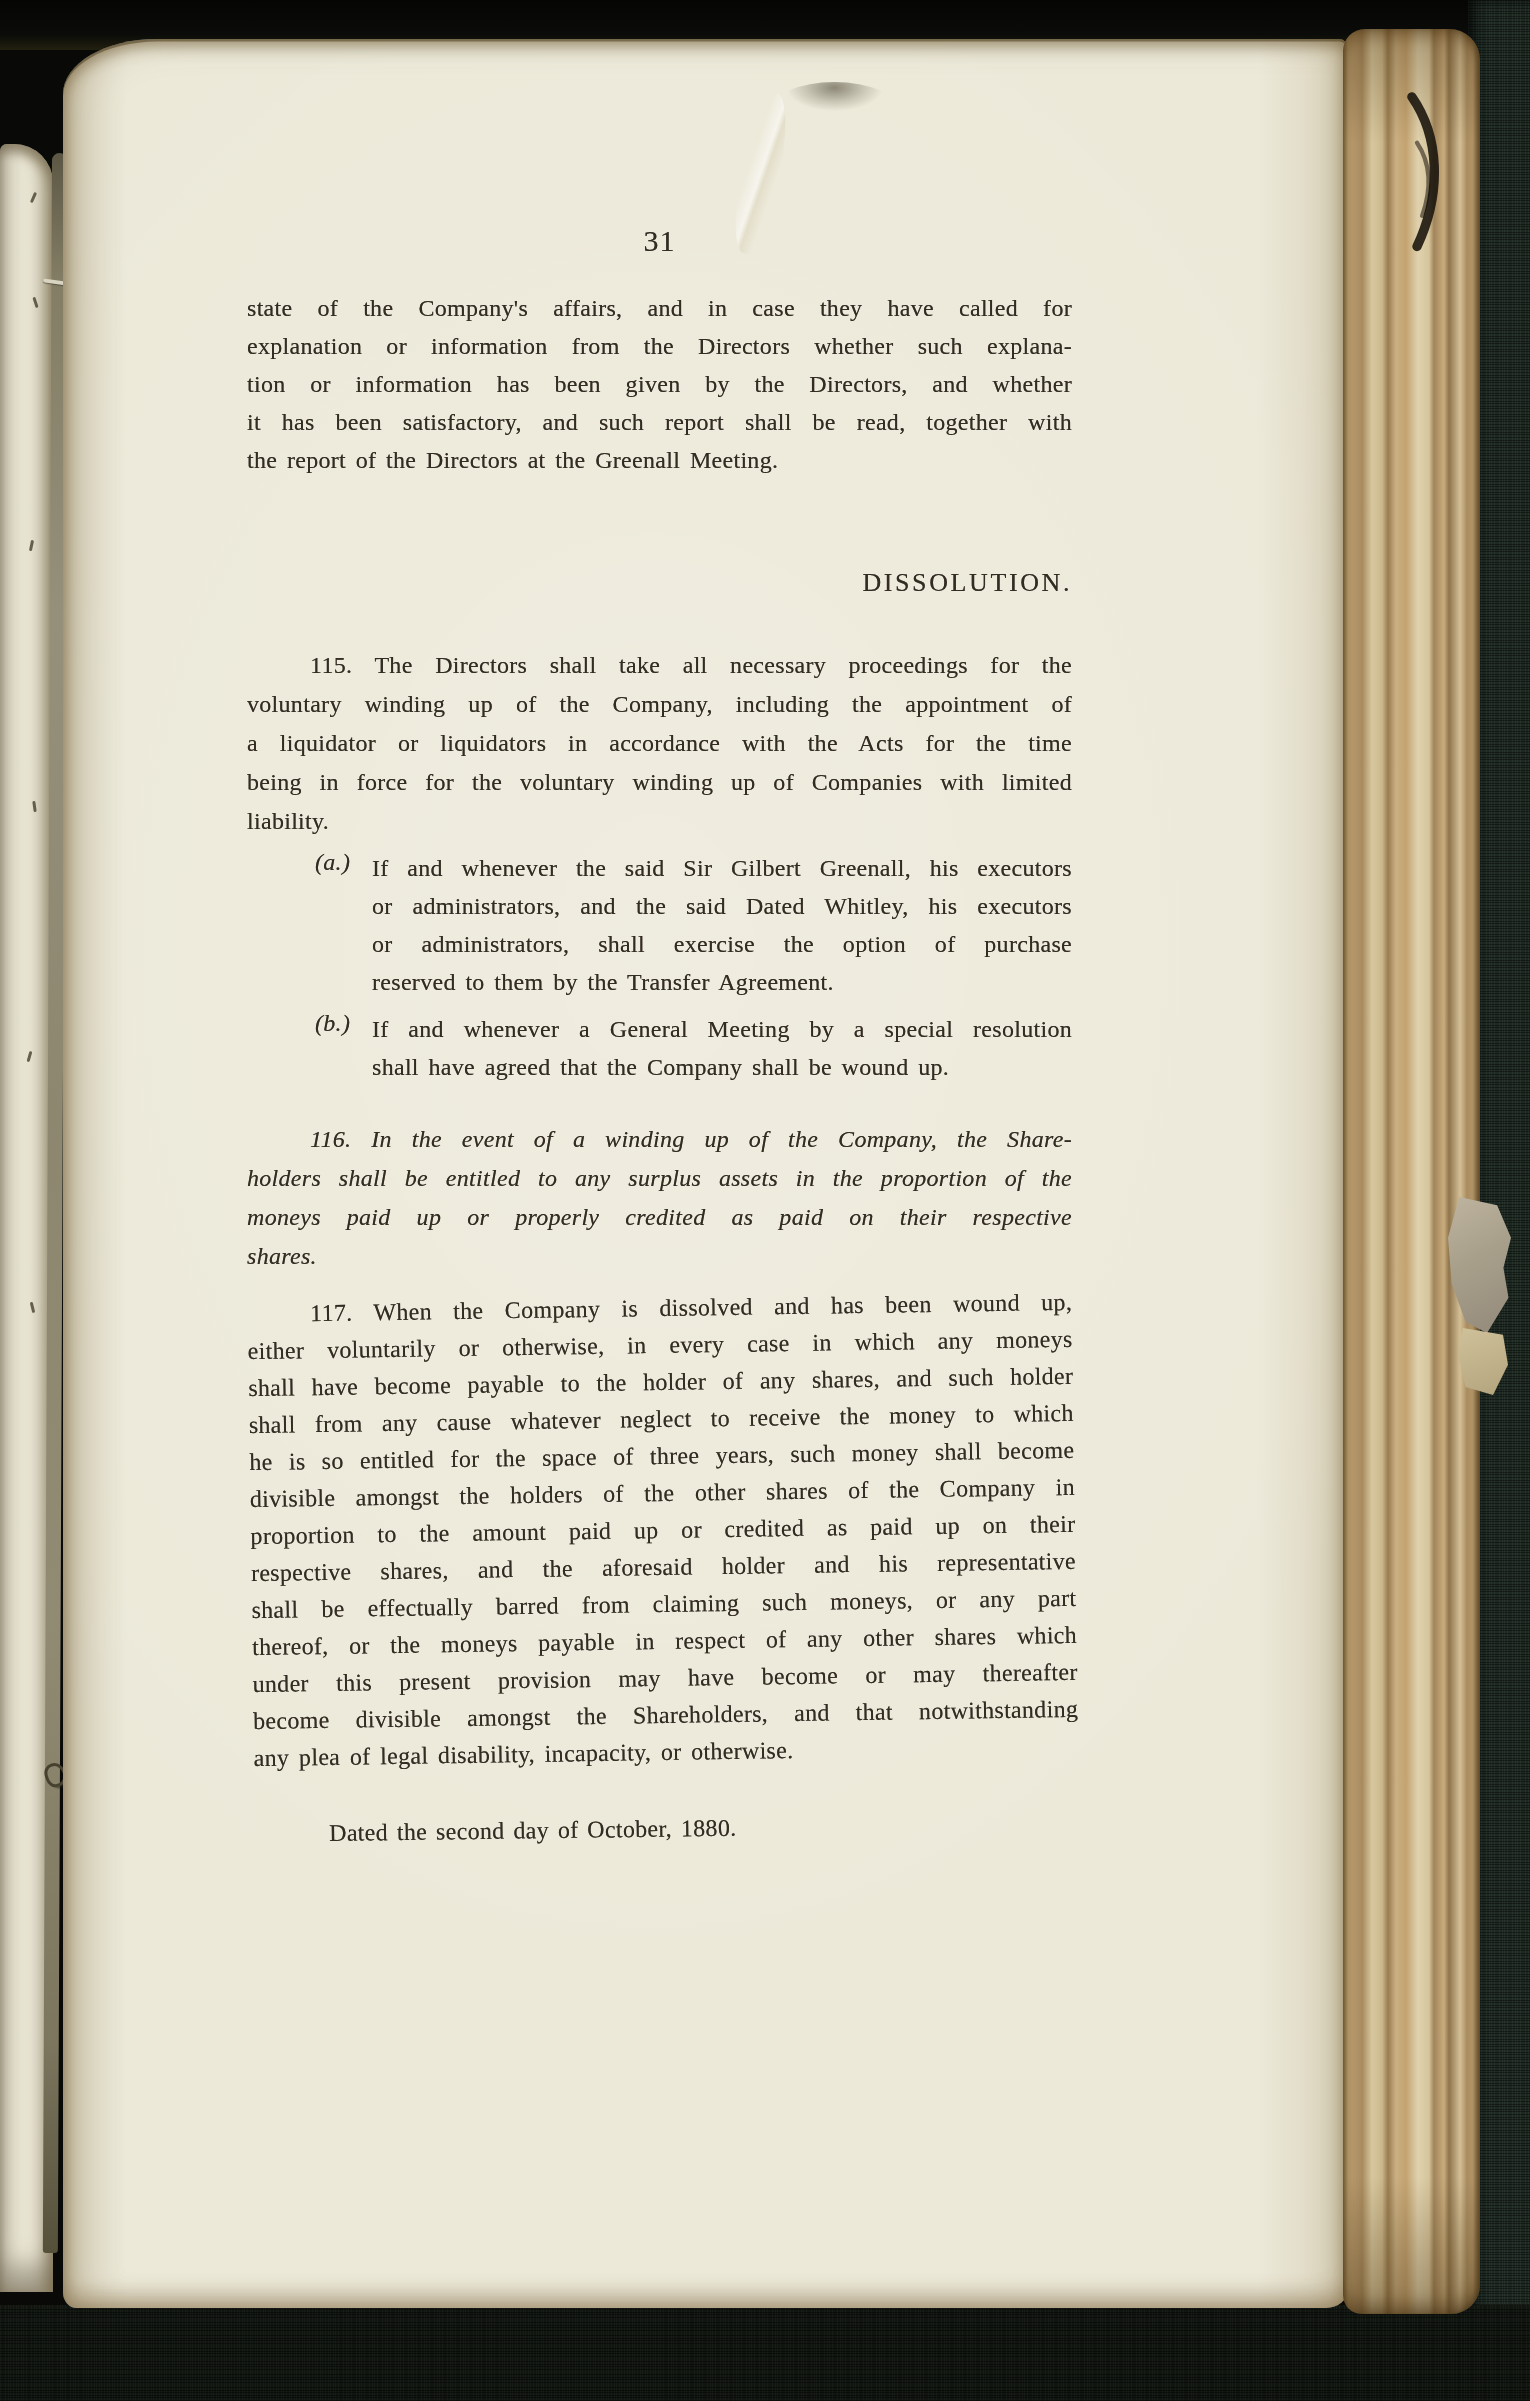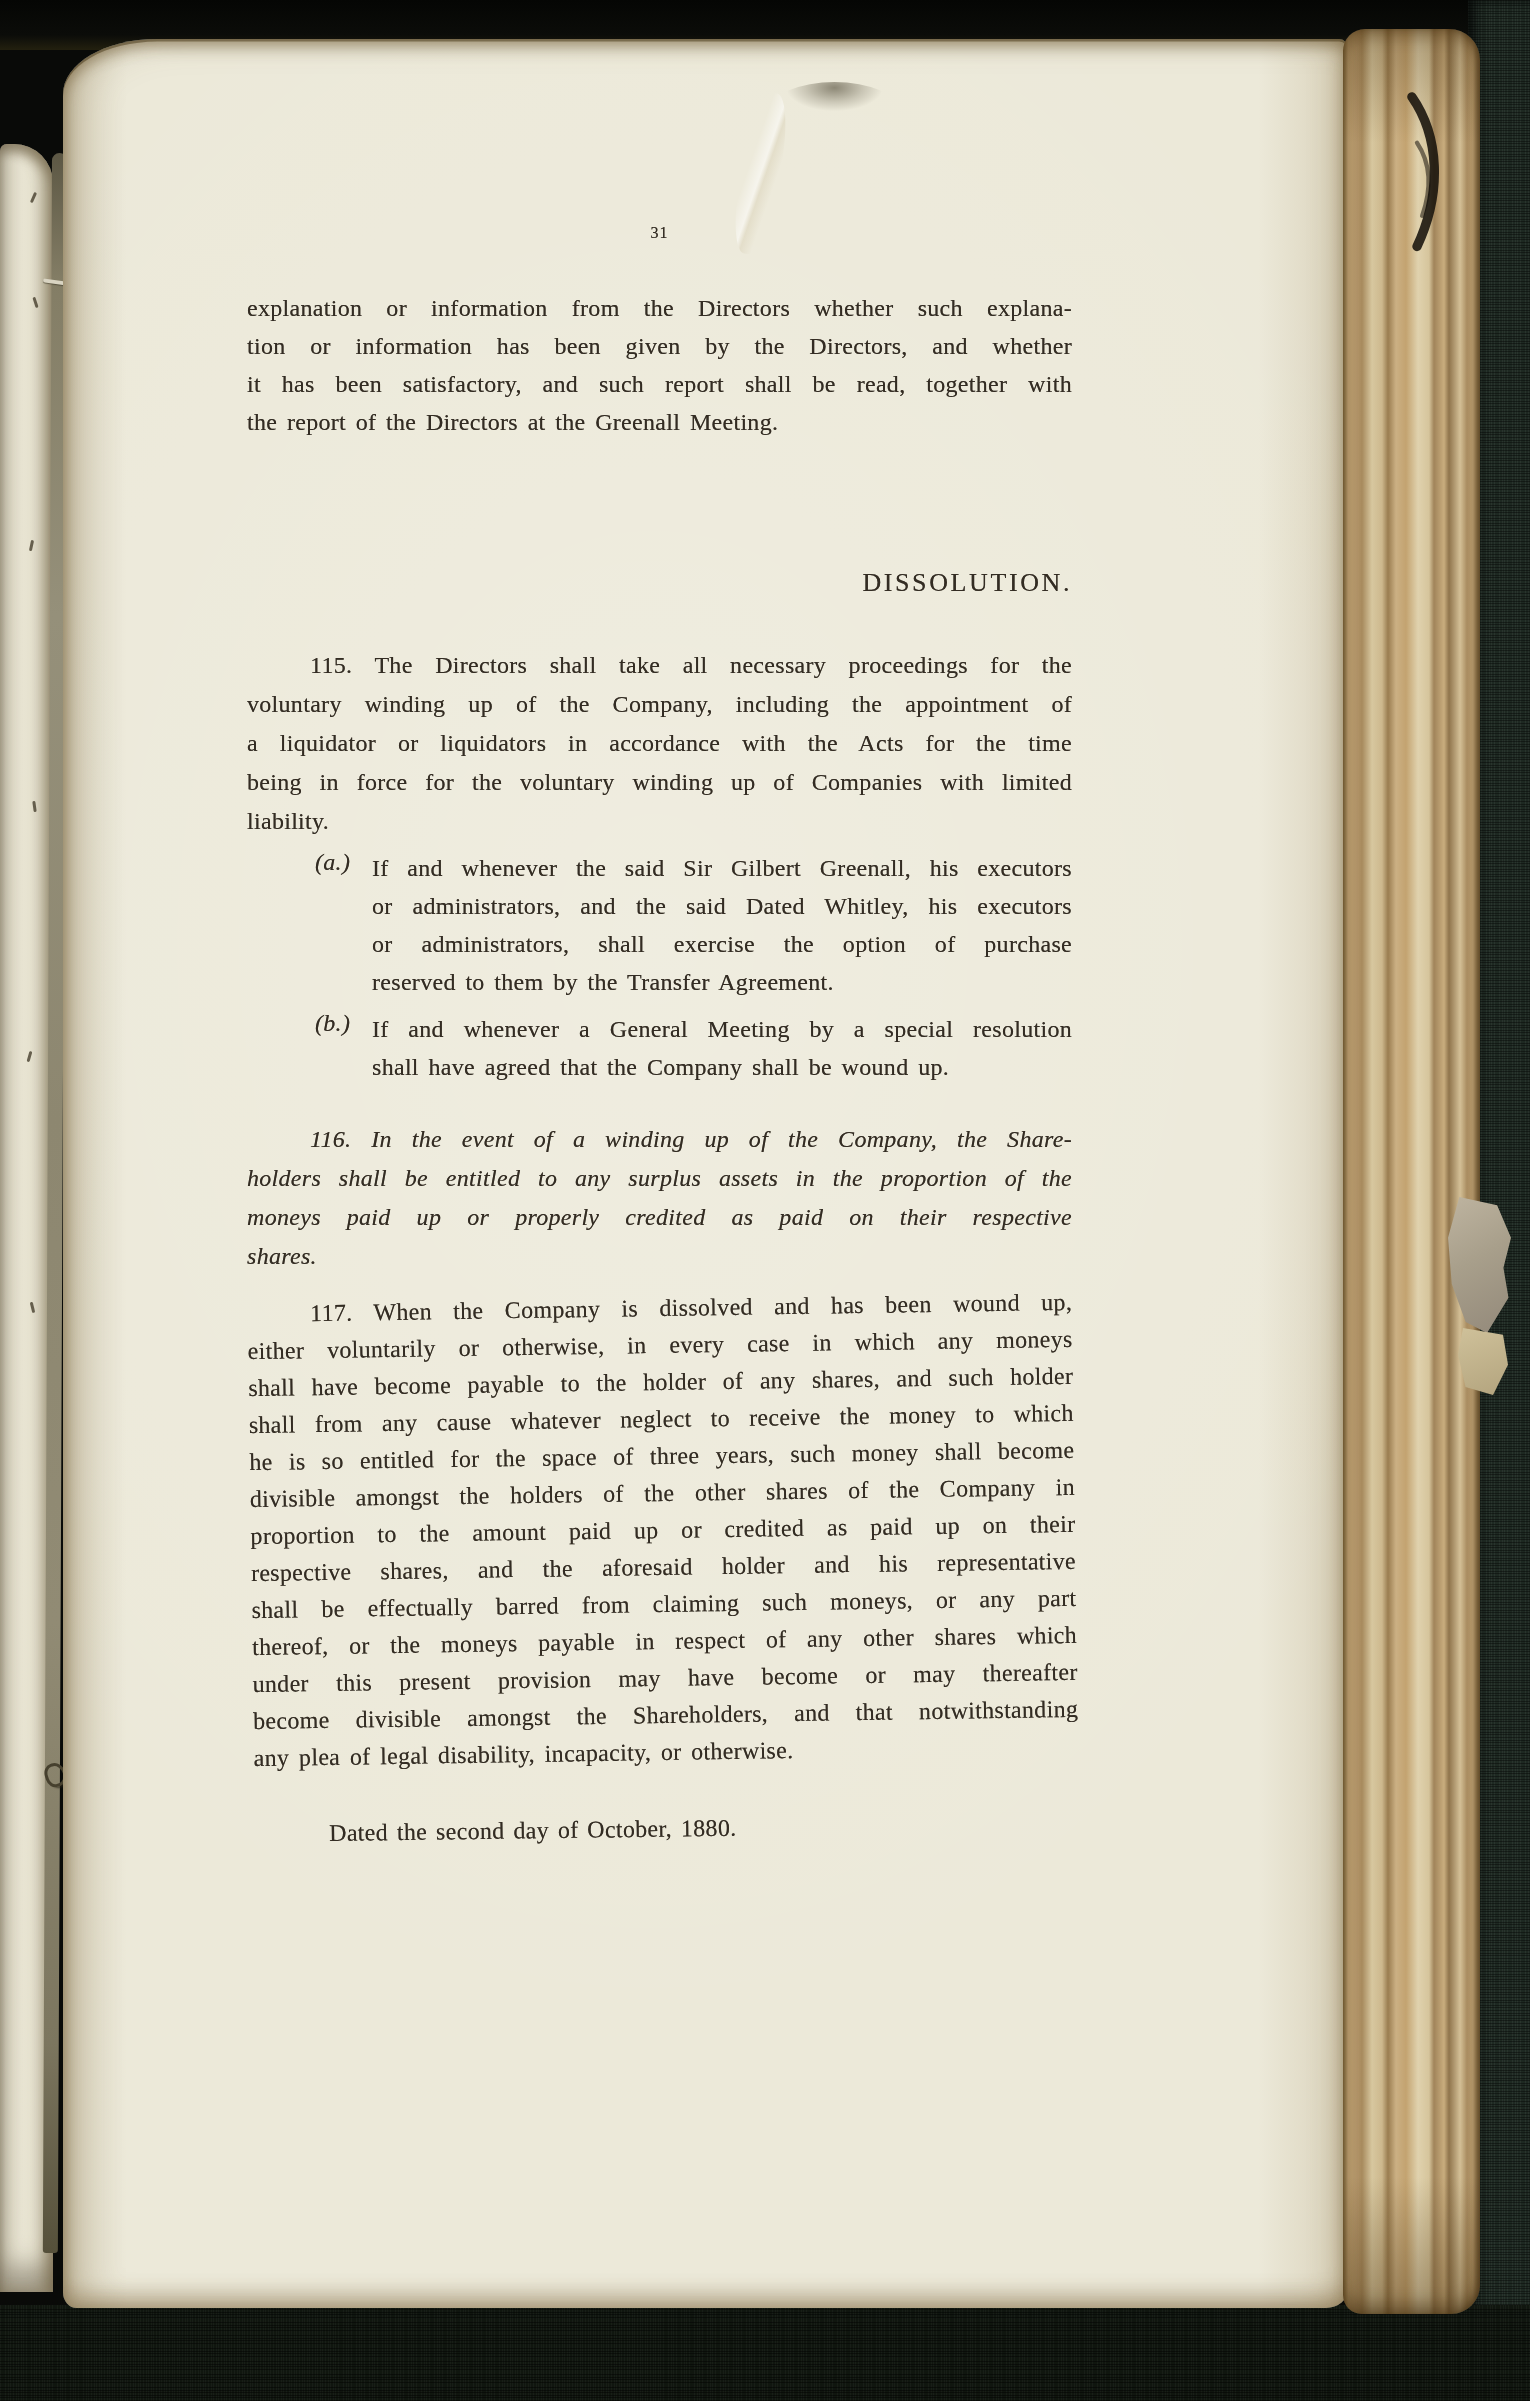--- a/index.html
+++ b/index.html
@@ -114,21 +114,21 @@
     color:#332c23;
     font-size:24px;letter-spacing:0.3px;
     text-shadow:0 0 0.5px rgba(51,44,35,.65);
   }
   .block{position:absolute;left:0;width:825px;}
   .line{display:block;height:38px;line-height:38px;text-align:justify;text-align-last:justify;white-space:nowrap;}
   .line.j{white-space:normal;}
   .last{text-align-last:left;word-spacing:3.4px;white-space:nowrap;}
   .indent{text-indent:63px;}
 
-  #page-number{top:185px;text-align:center;letter-spacing:0.9px;font-size:16px;}
+  #page-number{top:185px;text-align:center;letter-spacing:0.9px;font-size:30px;}
   #para-top{top:250px;}
   #heading-dissolution{top:527px;text-align:right;font-size:26px;letter-spacing:2.6px;line-height:33px;}
   #para-115{top:591px;margin-top:16px;}
   #para-115 .line{height:39px;line-height:39px;}
   #item-a{top:810px;}
   #item-b{top:971px;}
   .clause .line{height:38px;line-height:38px;}
   .clause-label{position:absolute;left:68px;top:0;font-style:italic;}
   .clause-body{margin-left:125px;font-family:Liberation Serif, serif;}
   #para-116{top:1081px;}
@@ -163,20 +163,21 @@
 
   <div class="book-page">
     <div class="top-smudge"></div>
     <div class="crease"></div>
 
     <div class="text-block">
 
       <div class="block" id="page-number">31</div>
 
       <div class="block" id="para-top">
+        <span class="line j">state of the Company's affairs, and in case they have called for</span>
         <span class="line j">explanation or information from the Directors whether such explana-</span>
         <span class="line j">tion or information has been given by the Directors, and whether</span>
         <span class="line j">it has been satisfactory, and such report shall be read, together with</span>
         <span class="line last">the report of the Directors at the Greenall Meeting.</span>
       </div>
 
       <div class="block" id="heading-dissolution">DISSOLUTION.</div>
 
       <div class="block" id="para-115">
         <span class="line j indent">115.  The Directors shall take all necessary proceedings for the</span>

